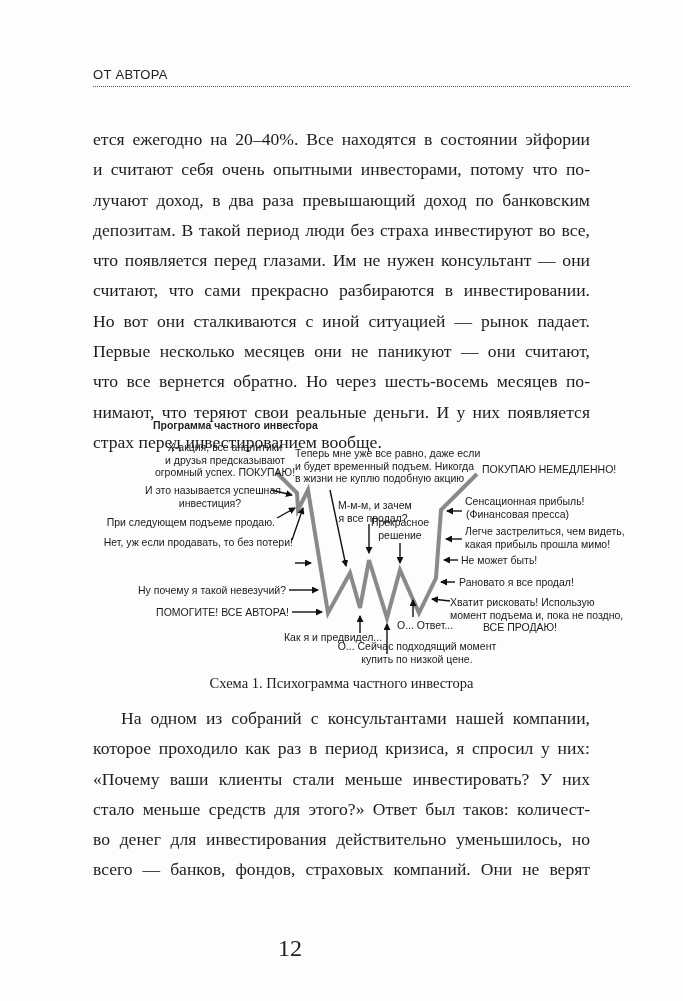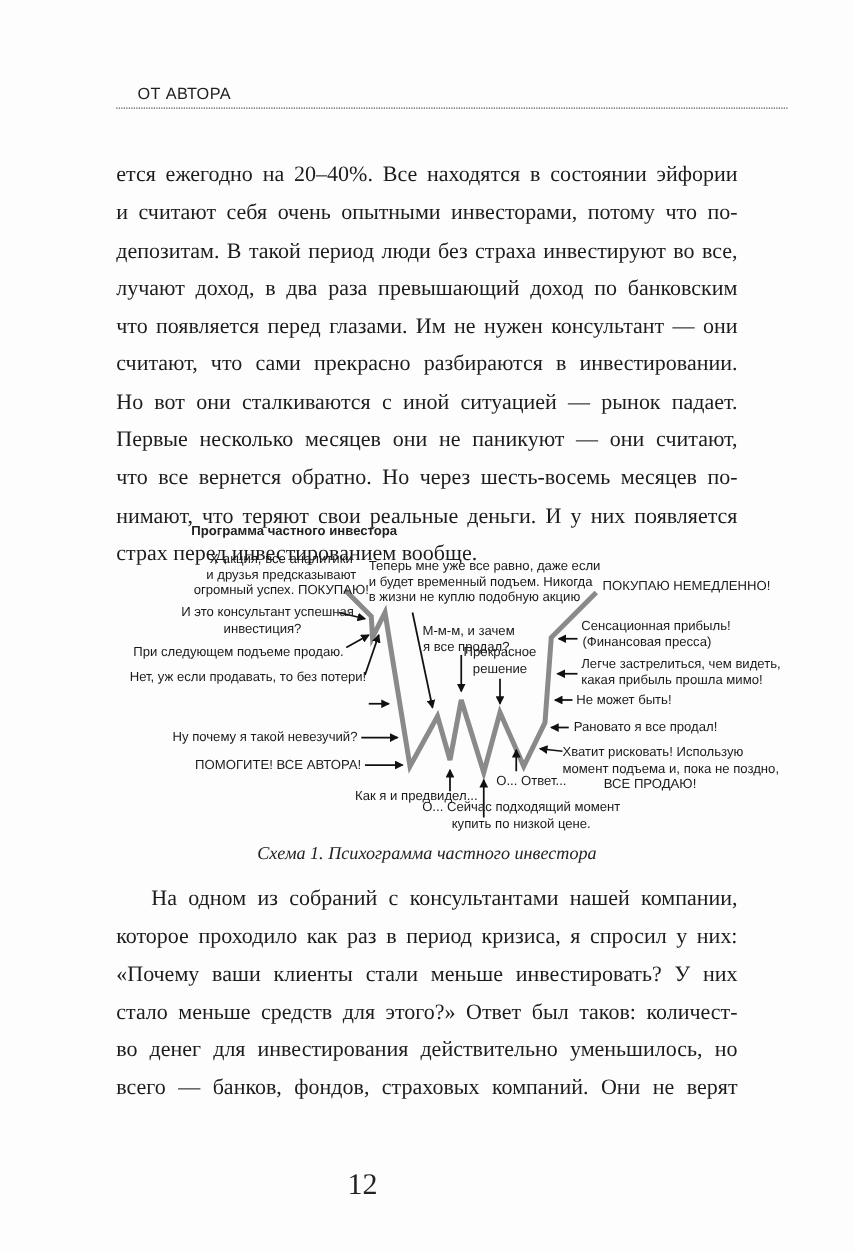--- a/index.html
+++ b/index.html
@@ -2,21 +2,21 @@
 <html><head>
 <meta charset="utf-8">
 <style>
   html, body { margin: 0; padding: 0; }
   body {
     width: 683px; height: 1001px; background: #fdfdfd; position: relative; overflow: hidden;
     font-family: "DejaVu Serif", serif; color: #1a1a1a;
   }
   .running-head {
     position: absolute; left: 93px; top: 67px;
-    font-family: "Liberation Sans", sans-serif; font-size: 13px; letter-spacing: 0.3px; color: #222; margin-left: 17px;
+    font-family: "Liberation Sans", sans-serif; font-size: 13px; letter-spacing: 0.3px; color: #222;
   }
   .head-rule {
     position: absolute; left: 93px; top: 86px; width: 388px; height: 0;
     border-top: 1.5px dotted #555;
   }
   .head-rule { width: 388px; }
   .body-text {
     position: absolute; left: 93px; width: 497px;
     font-family: "Liberation Serif", serif; font-size: 17.6px; line-height: 30.3px;
     text-align: justify; color: #1c1c1c;
@@ -32,39 +32,39 @@
     font-family: "Liberation Sans", sans-serif; font-weight: bold; font-size: 10.5px; color: #222; padding-left: 28px;
   }
   .lbl {
     position: absolute; font-family: "Liberation Sans", sans-serif; font-size: 10.5px; line-height: 12.5px;
     color: #1a1a1a; white-space: nowrap;
   }
   .c { text-align: center; }
   .r { text-align: right; }
   .caption {
     position: absolute; left: 0; width: 683px; top: 675px; text-align: center;
-    font-family: "Liberation Serif", serif; font-size: 14.5px; color: #222; font-style: italic;
+    font-family: "Liberation Serif", serif; font-size: 14.5px; color: #222;
   }
   .page-number {
     position: absolute; left: 0; width: 580px; top: 935px; text-align: center;
     font-family: "Liberation Serif", serif; font-size: 24px; color: #222;
   }
   svg.diagram { position: absolute; left: 0; top: 0; }
 </style>
 </head>
 <body>
 
 <div class="running-head">ОТ АВТОРА</div>
 <div class="head-rule" style="width:537px;"></div>
 
 <div class="body-text block1">
   <span class="line">ется ежегодно на 20–40%. Все находятся в состоянии эйфории</span>
   <span class="line">и считают себя очень опытными инвесторами, потому что по-</span>
+  <span class="line">лучают доход, в два раза превышающий доход по банковским</span>
   <span class="line">депозитам. В такой период люди без страха инвестируют во все,</span>
-  <span class="line">лучают доход, в два раза превышающий доход по банковским</span>
   <span class="line">что появляется перед глазами. Им не нужен консультант — они</span>
   <span class="line">считают, что сами прекрасно разбираются в инвестировании.</span>
   <span class="line">Но вот они сталкиваются с иной ситуацией — рынок падает.</span>
   <span class="line">Первые несколько месяцев они не паникуют — они считают,</span>
   <span class="line">что все вернется обратно. Но через шесть-восемь месяцев по-</span>
   <span class="line">нимают, что теряют свои реальные деньги. И у них появляется</span>
   <span class="line last">страх перед инвестированием вообще.</span>
 </div>
 
 <div class="figure">
@@ -104,21 +104,21 @@
   </svg>
 
   <div class="fig-title">Программа частного инвестора</div>
 
   <div class="lbl c" style="left:150px; top:441px; width:150px;">
     <div>Х-акция, все аналитики</div>
     <div>и друзья предсказывают</div>
     <div>огромный успех. ПОКУПАЮ!</div>
   </div>
   <div class="lbl c" style="left:145px; top:484px; width:130px;">
-    <div>И это консультант успешная</div>
+    <div>И это называется успешная</div>
     <div>инвестиция?</div>
   </div>
   <div class="lbl r" style="left:70px; top:516px; width:205px;">При следующем подъеме продаю.</div>
   <div class="lbl r" style="left:70px; top:536px; width:223px;">Нет, уж если продавать, то без потери!</div>
   <div class="lbl r" style="left:70px; top:584px; width:216px;">Ну почему я такой невезучий?</div>
   <div class="lbl r" style="left:70px; top:606px; width:219px;">ПОМОГИТЕ! ВСЕ АВТОРА!</div>
   <div class="lbl" style="left:284px; top:631px;">Как я и предвидел...</div>
 
   <div class="lbl c" style="left:295px; top:447px; width:160px;">
     <div>Теперь мне уже все равно, даже если</div>

